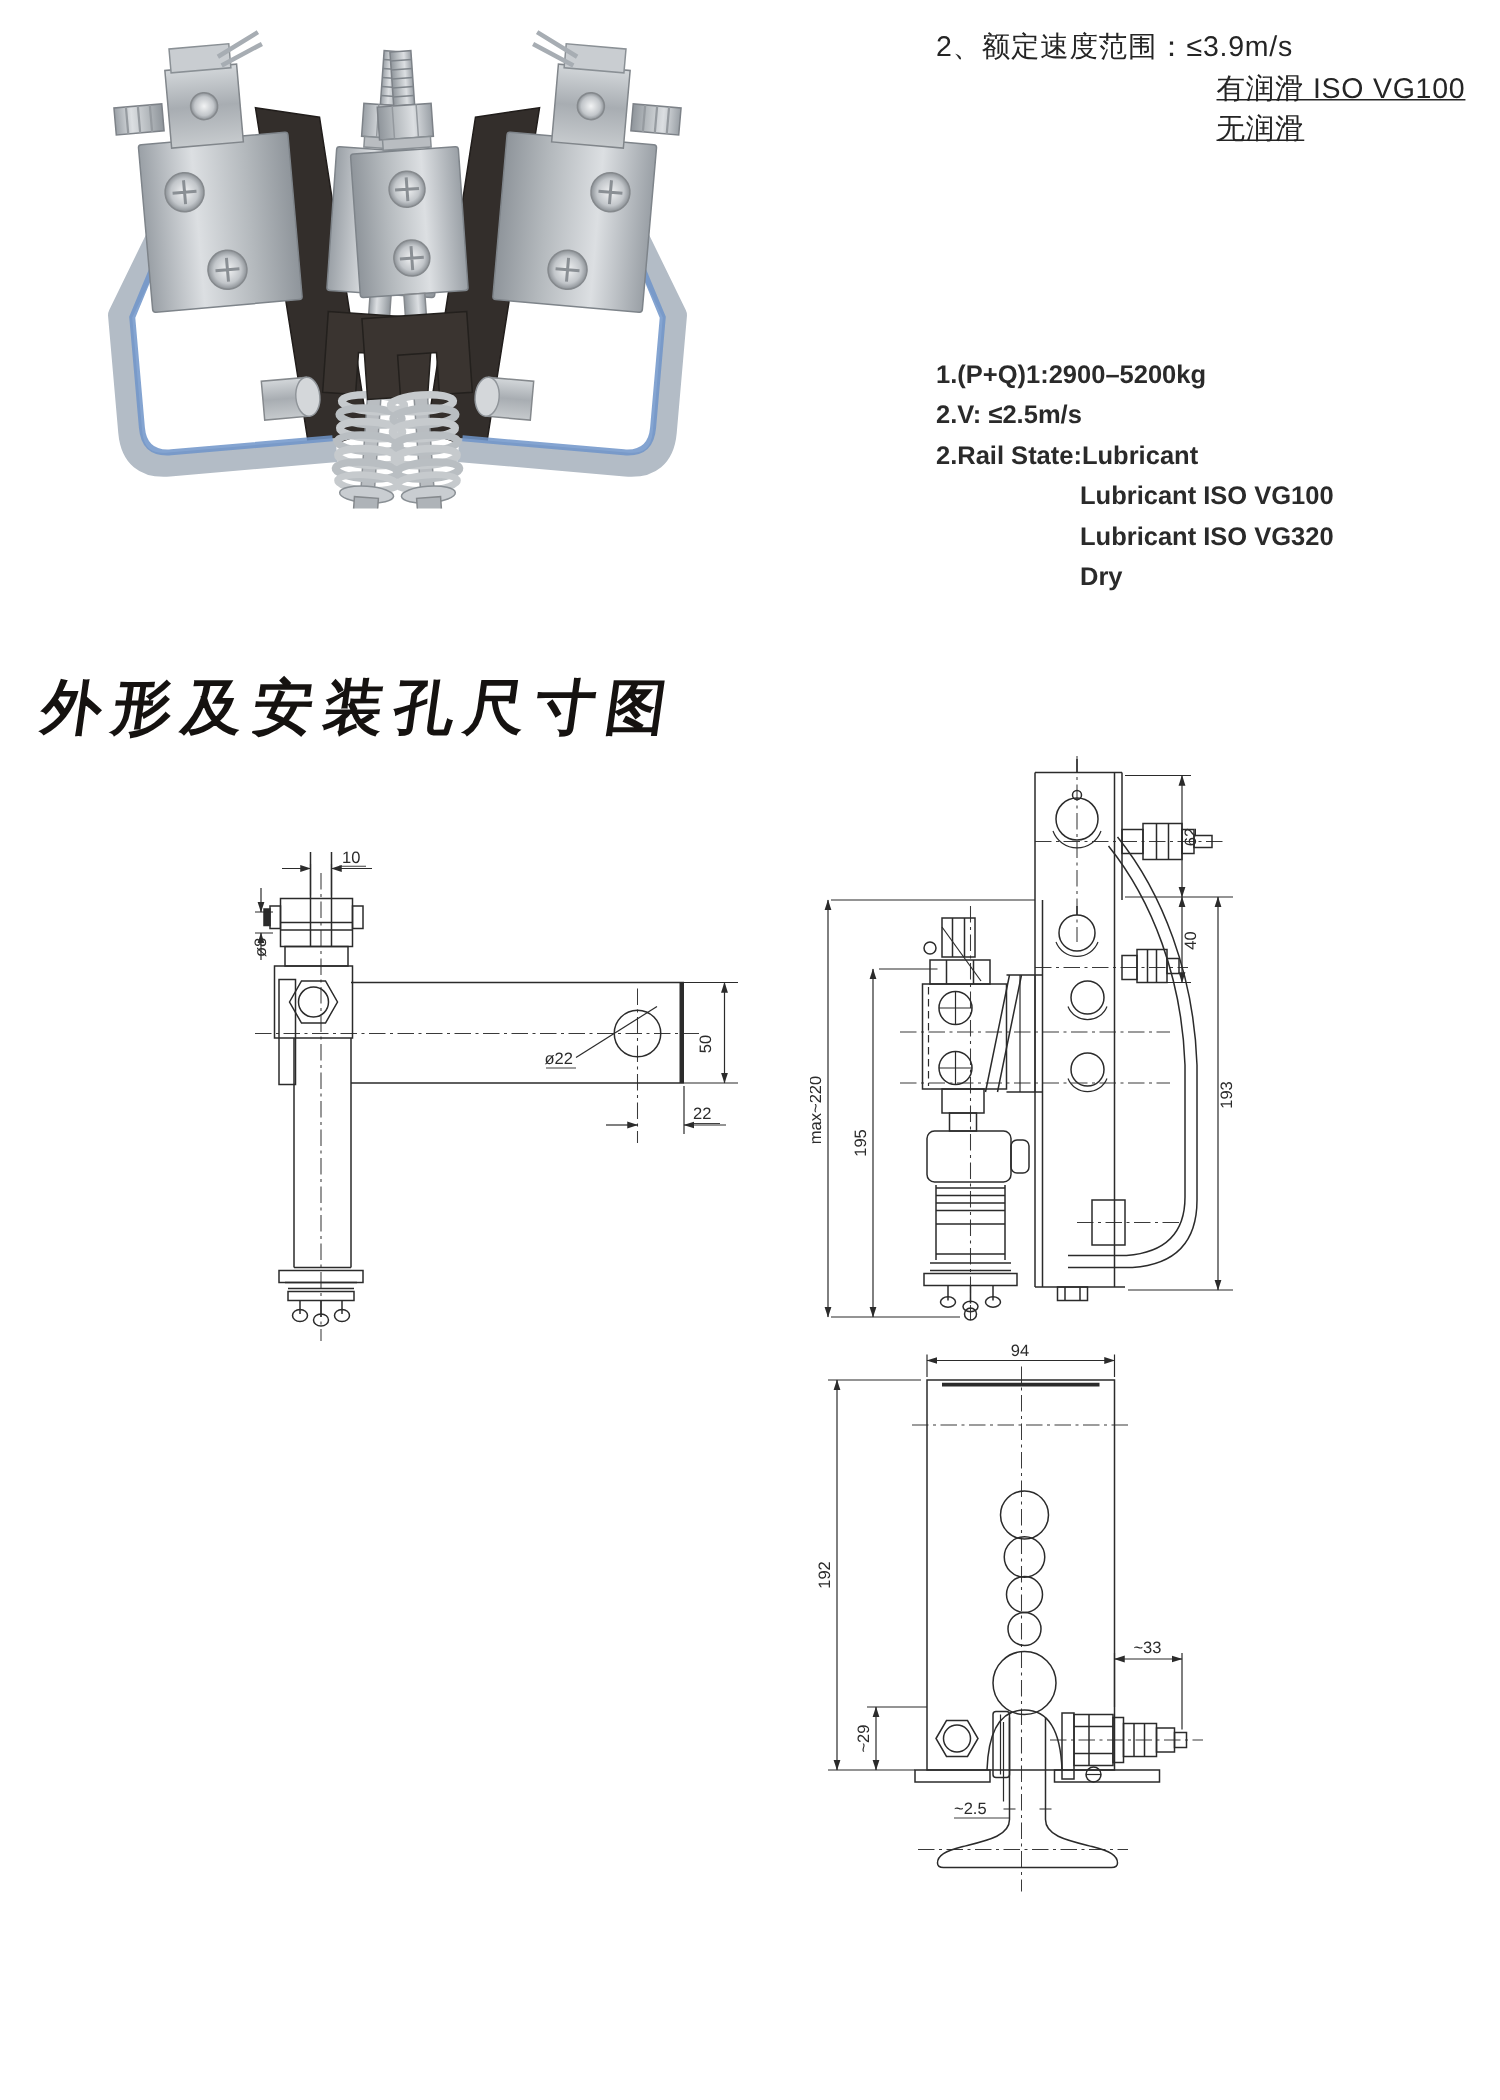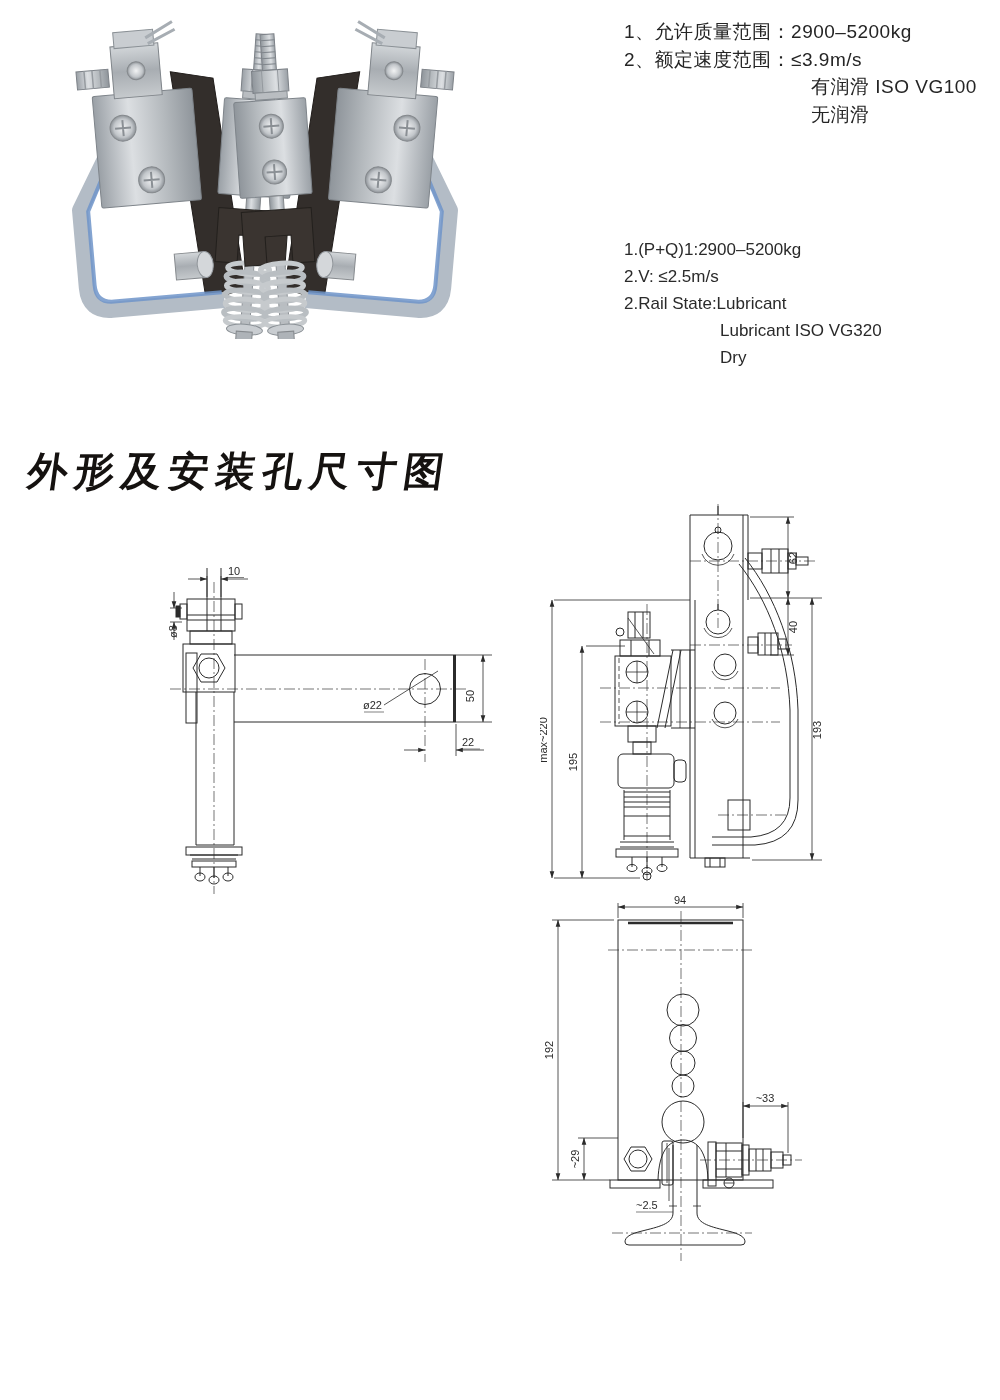--- a/index.html
+++ b/index.html
@@ -1,22 +1,22 @@
 <!DOCTYPE html>
 <html><head>
 <meta charset="utf-8">
 <style>
   html,body{margin:0;padding:0;}
   body{width:1000px;height:1400px;position:relative;background:#ffffff;
        font-family:"Liberation Sans",sans-serif;color:#1f1f1f;overflow:hidden;}
   .abs{position:absolute;}
   
   .specs-cn{left:624px;top:18px;font-size:19px;line-height:27.5px;color:#252525;letter-spacing:.5px;}
-  .specs-en{left:624px;top:236px;font-size:17px;line-height:27px;color:#2a2a2a;}
-  .specs-cn .ind{padding-left:187px;}
+  .specs-en{left:624px;top:236px;font-size:17px;line-height:27px;color:#2a2a2a;font-weight:bold;}
+  .specs-cn .ind{padding-left:187px;text-decoration:underline;}
   .specs-en .ind{padding-left:96px;}
   
   .heading{left:28px;top:444px;font-family:"DejaVu Serif",serif;font-size:40px;
            font-weight:900;letter-spacing:7px;color:#151210;transform:skewX(-8deg);}
   
   svg text{font-family:"Liberation Sans",sans-serif;font-size:11px;fill:#2b2b2b;}
   .drw{stroke:#2b2b2b;fill:none;stroke-width:1;}
   .thin{stroke-width:.8;}
   .cl{stroke:#3a3a3a;stroke-width:.7;stroke-dasharray:11 3 2 3;fill:none;}
   .dim{stroke:#2b2b2b;stroke-width:.8;fill:none;}
@@ -91,30 +91,30 @@
         <ellipse cx="226" cy="308" rx="20" ry="5" fill="none" stroke="#c6cacd" stroke-width="4.5"></ellipse>
       </g>
       <ellipse cx="226" cy="316" rx="18" ry="5.5" fill="#c9cdd1" stroke="#8a9095"></ellipse>
       <rect x="218" y="318" width="16" height="9" fill="#aeb3b8" stroke="#85898d"></rect>
     </g>
   </g>
   <use href="#halfUnit" transform="translate(470,0) scale(-1,1)"></use>
 </svg>
 
 <div class="abs specs-cn">
-  <div>1、允许质量范围：2900–5200kg</div>
   <div>2、额定速度范围：≤3.9m/s</div>
   <div class="ind">有润滑 ISO VG100</div>
   <div class="ind">无润滑</div>
 </div>
 
 <div class="abs specs-en">
   <div>1.(P+Q)1:2900–5200kg</div>
   <div>2.V: ≤2.5m/s</div>
   <div>2.Rail State:Lubricant</div>
+  <div class="ind">Lubricant ISO VG100</div>
   <div class="ind">Lubricant ISO VG320</div>
   <div class="ind">Dry</div>
 </div>
 
 <div class="abs heading">外形及安装孔尺寸图</div>
 
 <svg class="abs" style="left:168px;top:556px" width="340" height="345" viewBox="0 0 340 345">
   <defs>
     <marker id="ar1" viewBox="0 0 10 10" refX="9.5" refY="5" markerWidth="9" markerHeight="9" orient="auto-start-reverse">
       <path d="M0,1.8 L10,5 L0,8.2 z" fill="#2b2b2b"></path>

